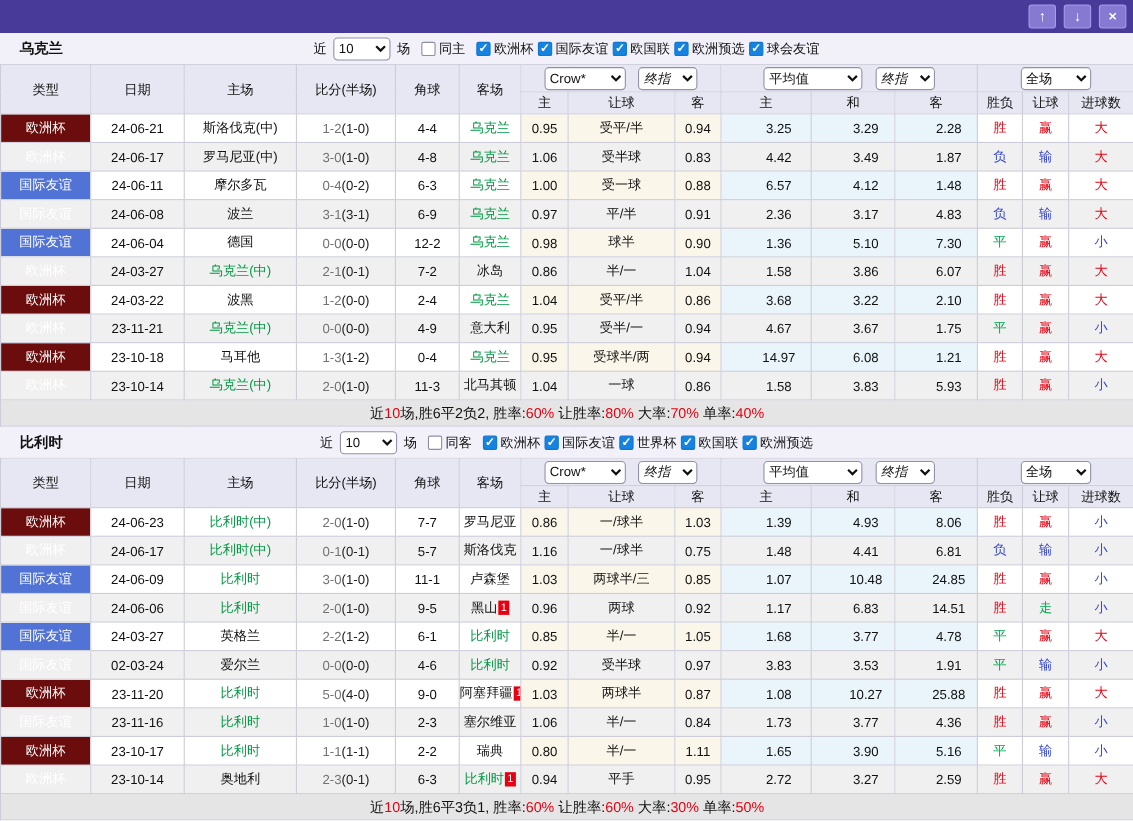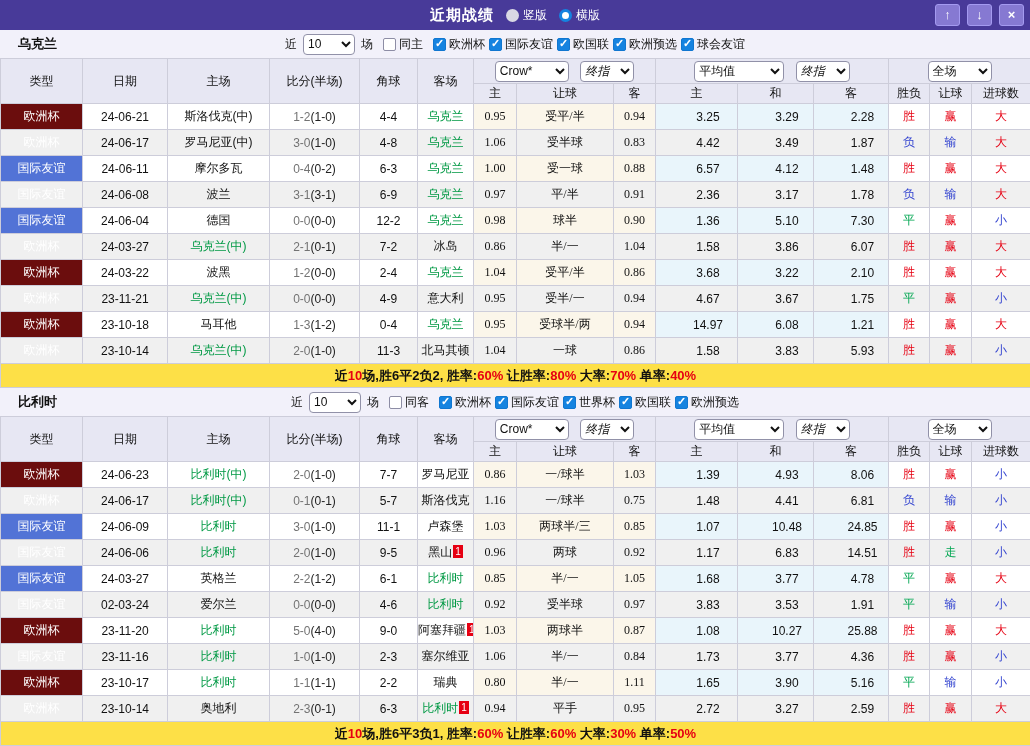--- a/index.html
+++ b/index.html
@@ -41,50 +41,39 @@
   table.grid { width:1030px; border-collapse:collapse; table-layout:fixed; font-size:12px; }
   .grid th, .grid td { border:1px solid #cdcdda; text-align:center; padding:0;
     overflow:hidden; white-space:nowrap; }
   thead th { background:#e7e7f3; font-weight:normal; color:#111; }
   tr.h1 th { height:25px; }
   tr.h2 th { height:20px; }
   tbody td { height:26px; color:#111; }
   .dd-cell select { margin:0 4px; }
   .w-co { width:74px; } .w-st { width:54px;font-style:italic; } .w-avg { width:90px; } .w-scope { width:64px; }
   tr.alt td { background:#f0f0f0; }
-  td.cream { background:#fbf6ea;font-family:Liberation Serif, serif; }
+  td.cream { background:#fbf6ea; }
   td.avgbg { background:#e9f5fb;padding-left:23px; }
   td.t-euro { background:#6b0d0d; color:#fff; }
   td.t-friendly { background:#5273d6; color:#fff; }
   .score-main { color:#737373; }
   .score-half { color:#222; }
   .team-green { color:#009944; }
   .badge { display:inline-block; background:#e60012; color:#fff; font-size:10px; line-height:13px;
     padding:0 2px; margin-left:1px; vertical-align:1px; }
   td.c-red { color:#e60012; }
   td.c-blue { color:#3344d0; }
   td.c-green { color:#00a651; }
-  tfoot td.summary { height:24px; background:#fde047; font-size:13px; color:#111;font-weight:bold; }
+  tfoot td.summary { height:24px; background:#e5e5e5; font-size:13px; color:#111; }
   tfoot .red { color:#e60012; }
 </style>
 </head>
 <body>
 
 <div class="topbar">
-  <div class="topbar-center">
-    <span class="title">近期战绩</span>
-    <label class="radio-opt">
-      <input type="radio" class="rd" name="layout" style="">
-      <span>竖版</span>
-    </label>
-    <label class="radio-opt">
-      <input type="radio" class="rd" name="layout" checked="" style="">
-      <span>横版</span>
-    </label>
-  </div>
   <div class="topbar-buttons">
     <button class="tb-btn"><span>↑</span></button>
     <button class="tb-btn"><span>↓</span></button>
     <button class="tb-btn"><span>×</span></button>
   </div>
 </div>
 
 <div id="app">
   <section class="team-section">
     <div class="filter-row">
@@ -240,21 +229,21 @@
             <td>24-06-08</td>
             <td><span>波兰</span></td>
             <td><span class="score-main">3-1</span><span class="score-half">(3-1)</span></td>
             <td>6-9</td>
             <td><span class="team-green">乌克兰</span></td>
             <td class="cream">0.97</td>
             <td class="cream">平/半</td>
             <td class="cream">0.91</td>
             <td class="avgbg">2.36</td>
             <td class="avgbg">3.17</td>
-            <td class="avgbg">1.78</td>
+            <td class="avgbg">4.83</td>
             <td class="c-blue">负</td>
             <td class="c-blue">输</td>
             <td class="c-red">大</td>
           </tr>
           <tr>
             <td class="t-friendly">国际友谊</td>
             <td>24-06-04</td>
             <td><span>德国</span></td>
             <td><span class="score-main">0-0</span><span class="score-half">(0-0)</span></td>
             <td>12-2</td>

